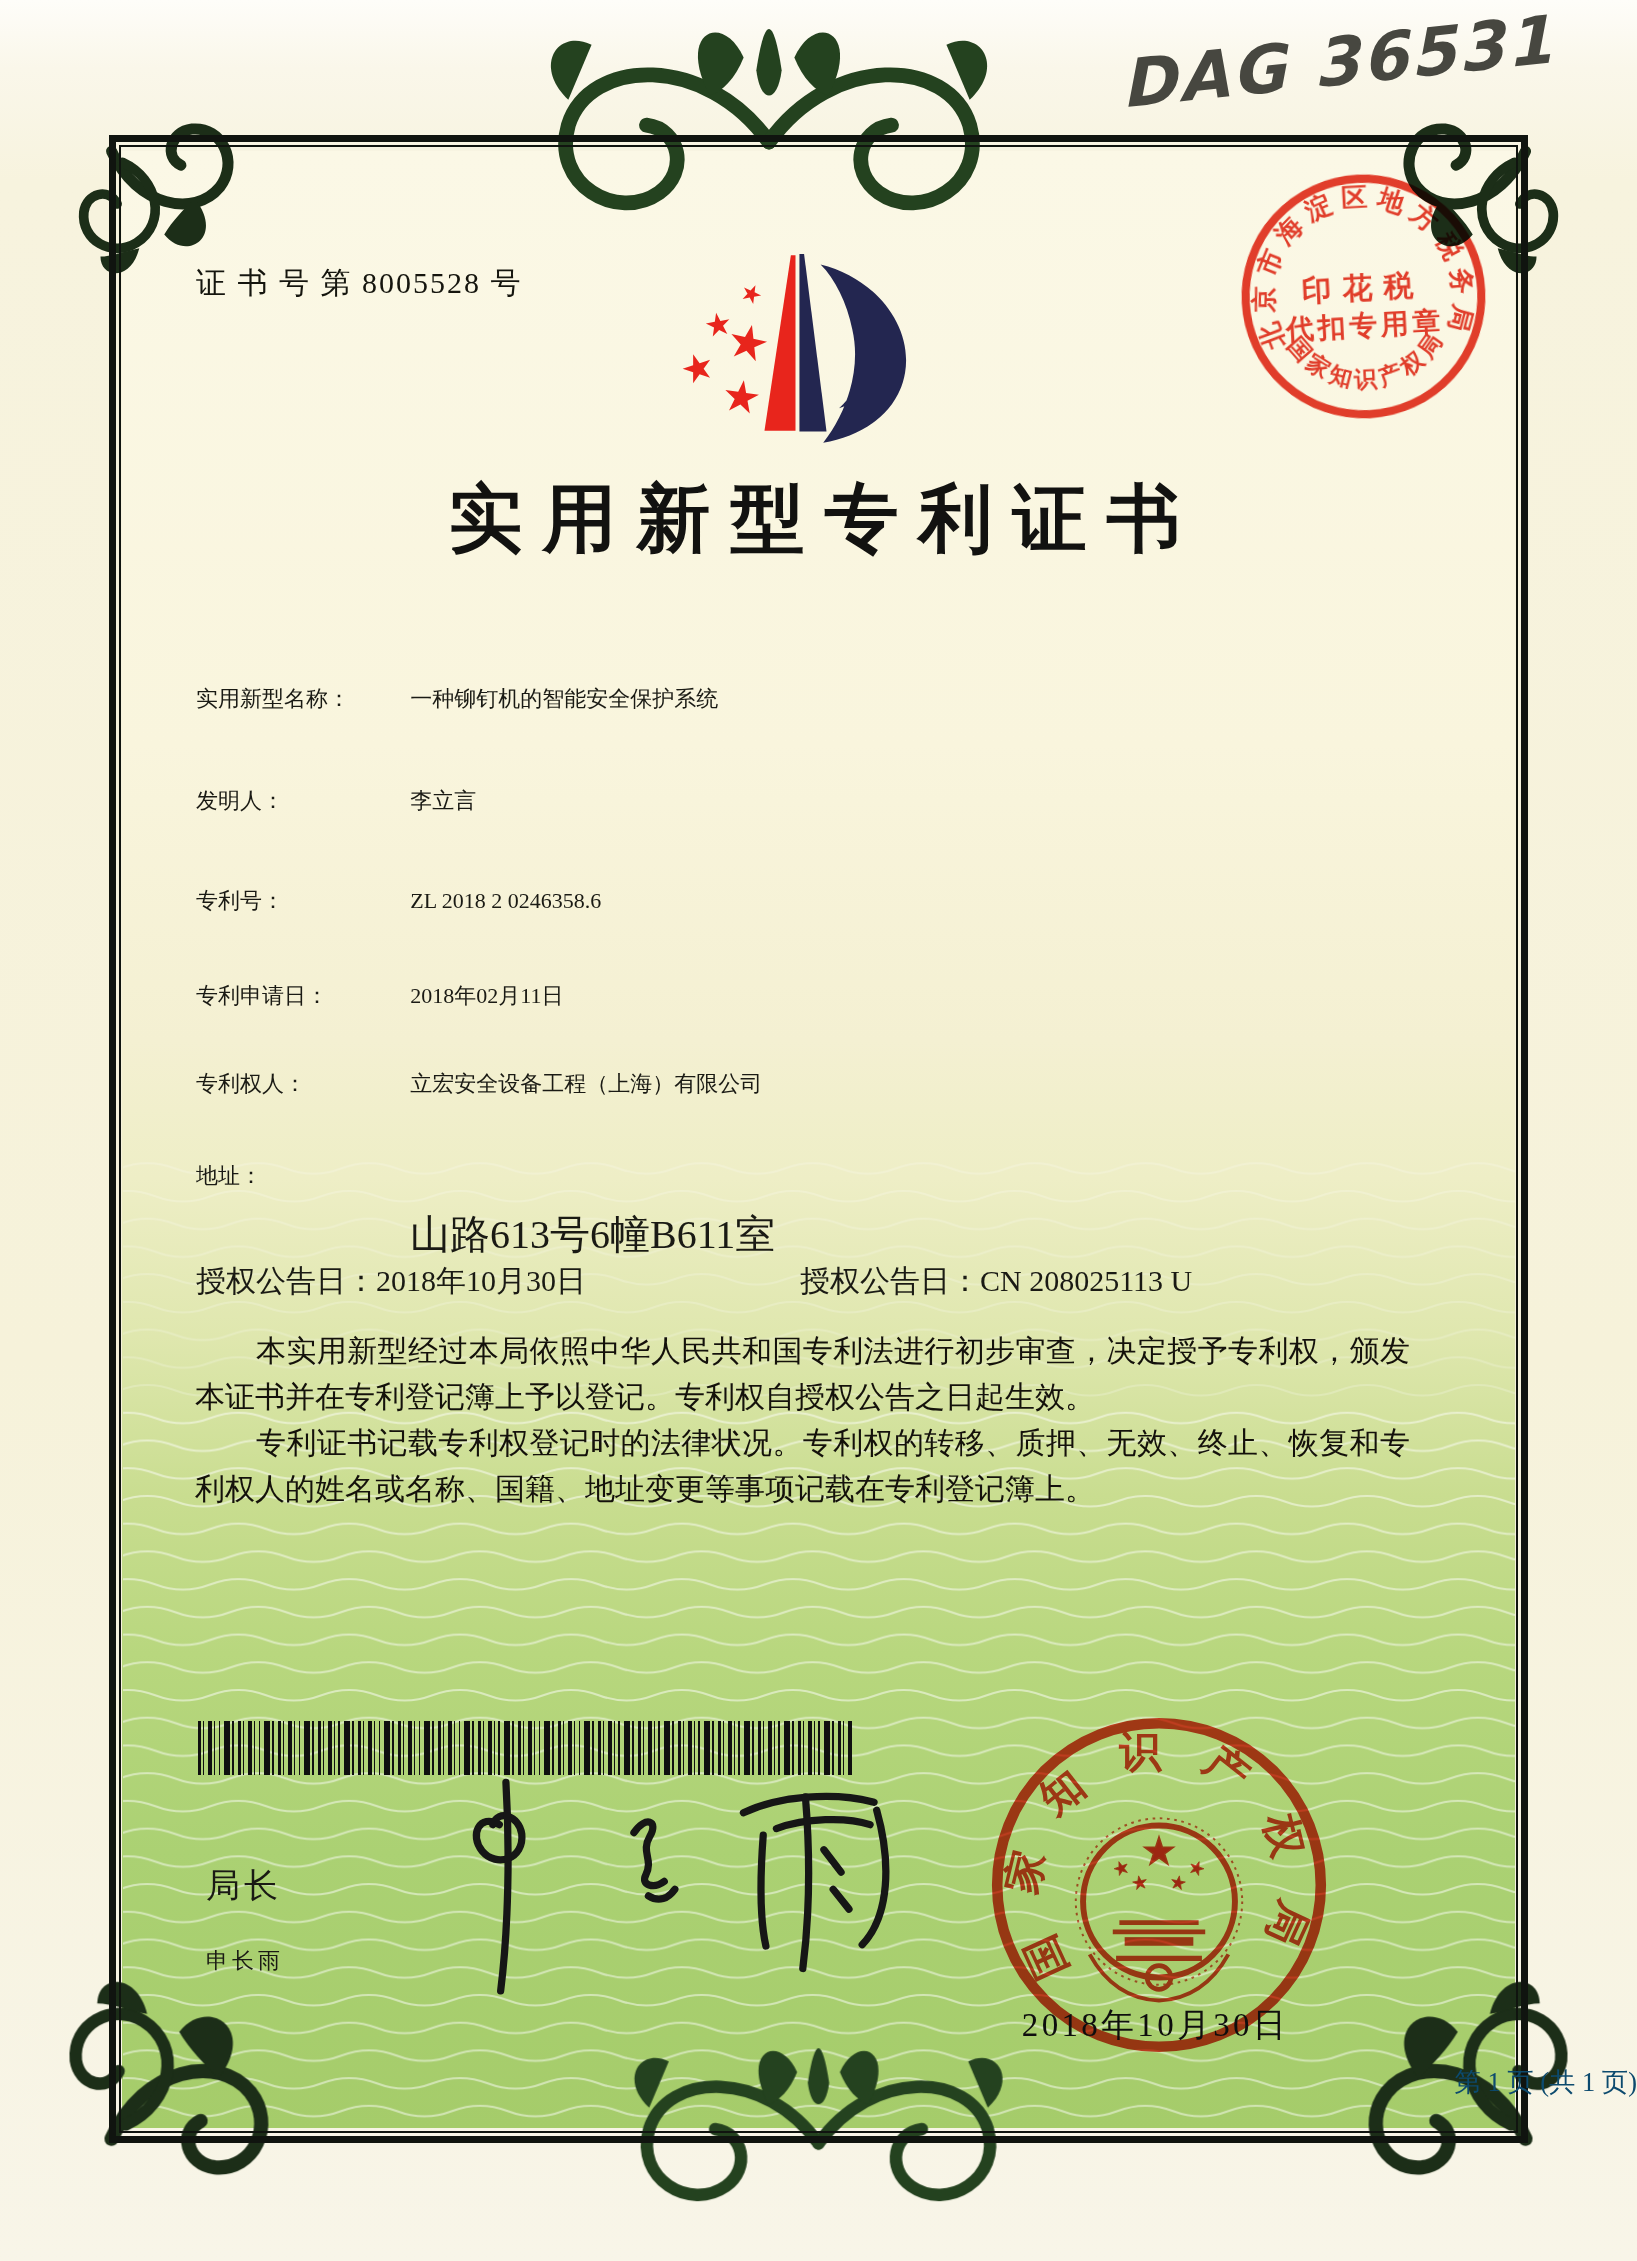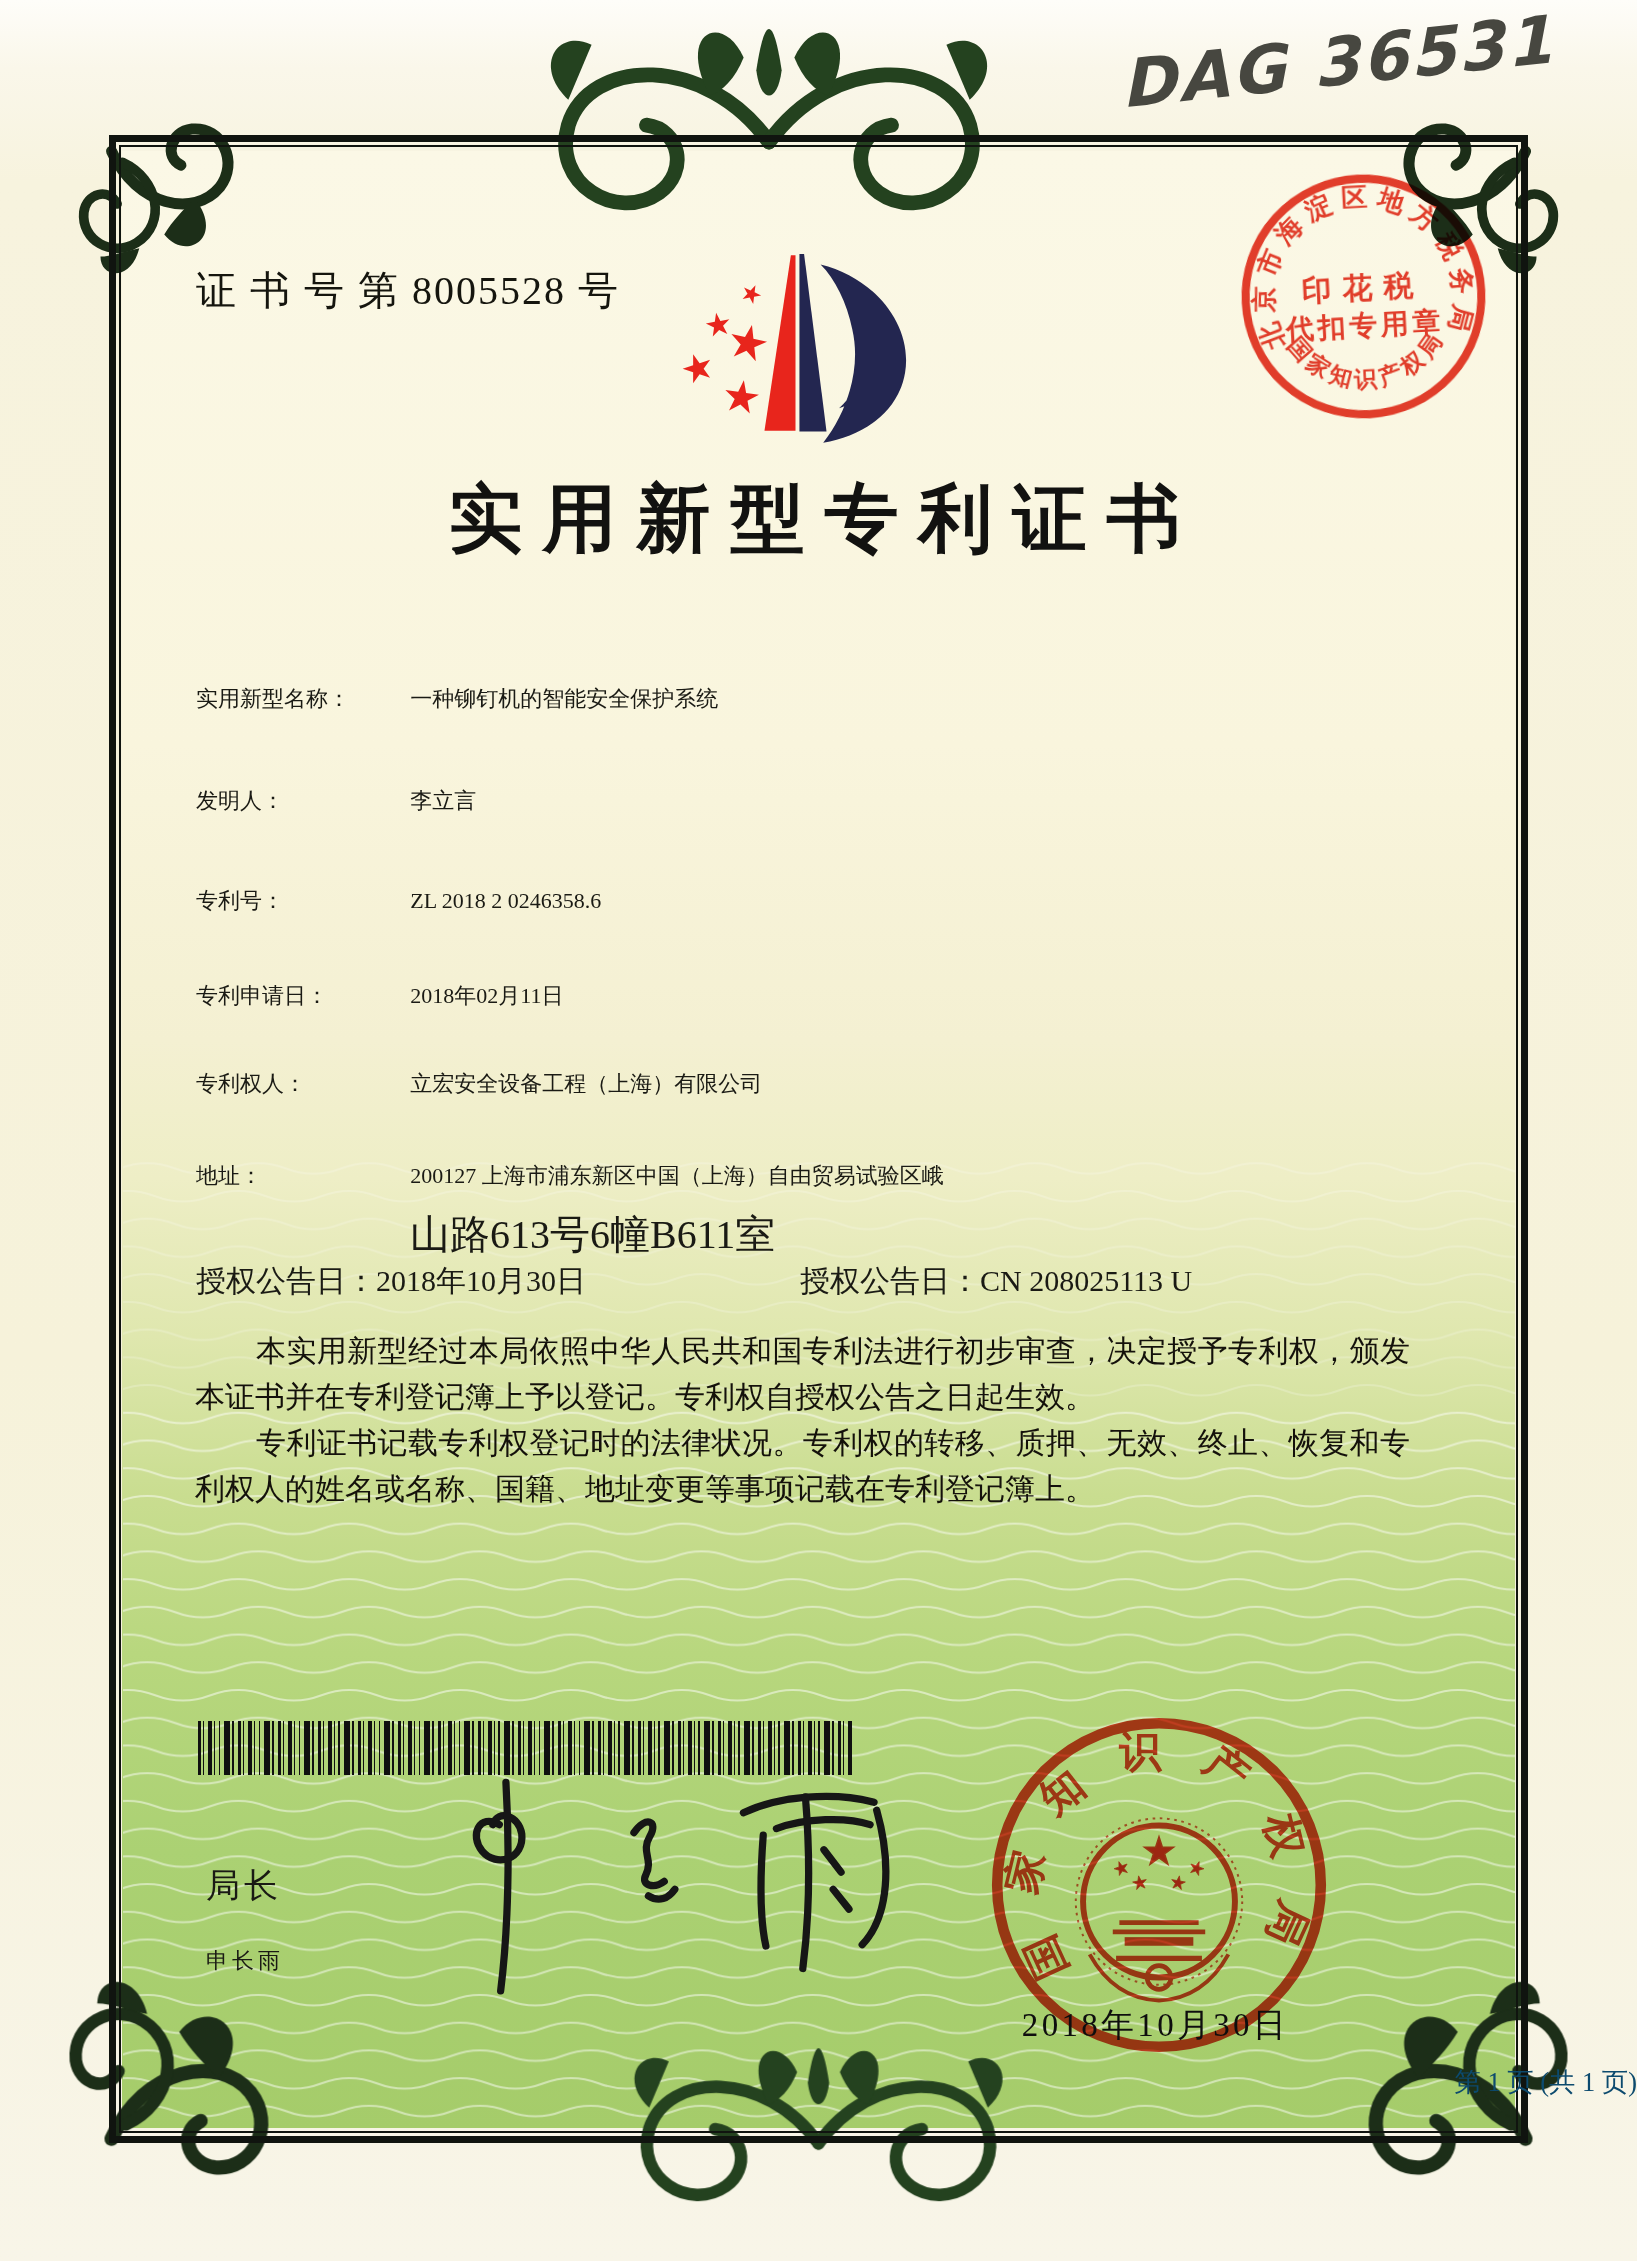--- a/index.html
+++ b/index.html
@@ -16,21 +16,21 @@
     transform:rotate(-6deg) skewX(-6deg);letter-spacing:2.6px;white-space:nowrap;
   }
   
   .frame{left:109px;top:135px;width:1419px;height:2008px;border:7.3px solid #10140f;box-sizing:border-box;}
   .frame-inner{position:absolute;inset:3.3px;border:2.6px solid #10140f;}
   .inner-paper{
     left:122px;top:151px;width:1393px;height:1977px;
     background:linear-gradient(180deg,#fbf8e6 0%,#f9f5dd 30%,#f4f0d2 45%,#eeeec6 52%,#dfe7ae 60%,#c9dd90 68%,#b8d77e 76%,#abd173 86%,#a5cc6a 100%);
   }
   
-  .cert-no{left:196px;top:263px;font-size:40px;letter-spacing:2px;color:#15150e;text-align:center;}
+  .cert-no{left:196px;top:263px;font-size:30px;letter-spacing:2px;color:#15150e;text-align:center;}
   .title{left:0;right:0;top:470px;text-align:center;font-size:74px;font-weight:700;
          letter-spacing:20px;padding-left:12px;color:#121210;}
   
   .field{position:absolute;left:196px;font-size:22px;display:flex;align-items:flex-start;line-height:1.28;white-space:nowrap;}
   .lab{display:inline-block;width:213px;text-align:justify;height:40px;overflow:hidden;vertical-align:top;}
   .lab::after{content:"";display:inline-block;width:100%;}
   .val{margin-left:1.3px;}
   .addr2{left:410px;top:1207px;font-size:40px;white-space:nowrap;}
   .grant-left{left:196px;top:1261px;font-size:30px;white-space:nowrap;}
   .grant-right{left:800px;top:1261px;font-size:30px;white-space:nowrap;}
@@ -190,21 +190,20 @@
 <div class="field" style="top:982px">
   <span class="lab">专利申请日：</span>
   <span class="val">2018年02月11日</span>
 </div>
 <div class="field" style="top:1070px">
   <span class="lab">专利权人：</span>
   <span class="val">立宏安全设备工程（上海）有限公司</span>
 </div>
 <div class="field" style="top:1162px">
   <span class="lab">地址：</span>
-  <span class="val">200127 上海市浦东新区中国（上海）自由贸易试验区峨</span>
 </div>
 <div class="abs addr2">山路613号6幢B611室</div>
 
 <div class="abs grant-left">
   <span>授权公告日：</span><span>2018年10月30日</span>
 </div>
 <div class="abs grant-right">
   <span>授权公告日：</span><span>CN 208025113 U</span>
 </div>
 

